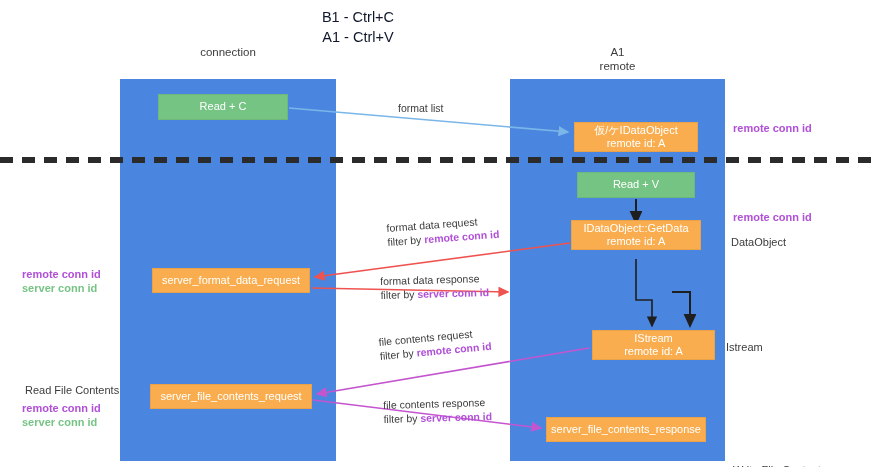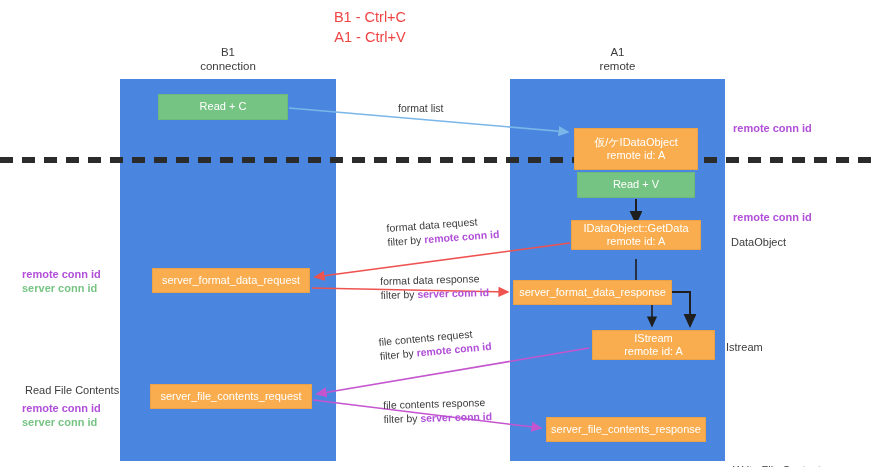--- a/index.html
+++ b/index.html
@@ -21,35 +21,35 @@
   .lane-head{
     position:absolute;text-align:center;font-size:11.5px;line-height:13.5px;
     color:#3c3c3c;
   }
   #head-b1{left:120px;top:46px;width:216px;}
   #head-a1{left:510px;top:46px;width:215px;}
 
   
   #title{
     position:absolute;left:0;top:7px;width:716px;text-align:center;
-    font-size:14.5px;line-height:20px;color:#ef4444;margin-left:12px;
+    font-size:14.5px;line-height:20px;color:#0f172a;
   }
 
   
   .node{
     position:absolute;box-sizing:border-box;
     display:flex;flex-direction:column;align-items:center;justify-content:center;
     color:#ffffff;font-size:11px;line-height:13.5px;text-align:center;
     border:1px solid rgba(0,0,0,0.06);
   }
   .node.green{background:#76c484;}
   .node.orange{background:#f9ad4e;}
 
   #n-ctrlc{left:158px;top:94px;width:130px;height:26px;}
-  #n-idataobject{left:574px;top:128px;width:124px;height:42px;}
+  #n-idataobject{left:574px;top:122px;width:124px;height:30px;}
   #n-ctrlv{left:577px;top:172px;width:118px;height:26px;}
   #n-getdata{left:571px;top:220px;width:130px;height:30px;}
   #n-sfdreq{left:152px;top:268px;width:158px;height:25px;}
   #n-sfdresp{left:513px;top:280px;width:159px;height:25px;}
   #n-istream{left:592px;top:330px;width:123px;height:30px;}
   #n-sfcreq{left:150px;top:384px;width:162px;height:25px;}
   #n-sfcresp{left:546px;top:417px;width:160px;height:25px;}
 
   
   .side-note{
@@ -88,21 +88,20 @@
 <body>
 
 <div class="stage">
 
   <div id="title">
     <div>B1 - Ctrl+C</div>
     <div>A1 - Ctrl+V</div>
   </div>
 
   <div class="lane-head" id="head-b1">
-    <div>B1</div>
     <div>connection</div>
   </div>
   <div class="lane-head" id="head-a1">
     <div>A1</div>
     <div>remote</div>
   </div>
 
   <div class="lane" id="lane-b1"></div>
   <div class="lane" id="lane-a1"></div>
 
@@ -156,23 +155,20 @@
 
   <div class="node orange" id="n-getdata">
     <span>IDataObject::GetData</span>
     <span>remote id: A</span>
   </div>
 
   <div class="node orange" id="n-sfdreq">
     <span>server_format_data_request</span>
   </div>
 
-  <div class="node orange" id="n-sfdresp">
-    <span>server_format_data_response</span>
-  </div>
 
   <div class="node orange" id="n-istream">
     <span>IStream</span>
     <span>remote id: A</span>
   </div>
 
   <div class="node orange" id="n-sfcreq">
     <span>server_file_contents_request</span>
   </div>
 

